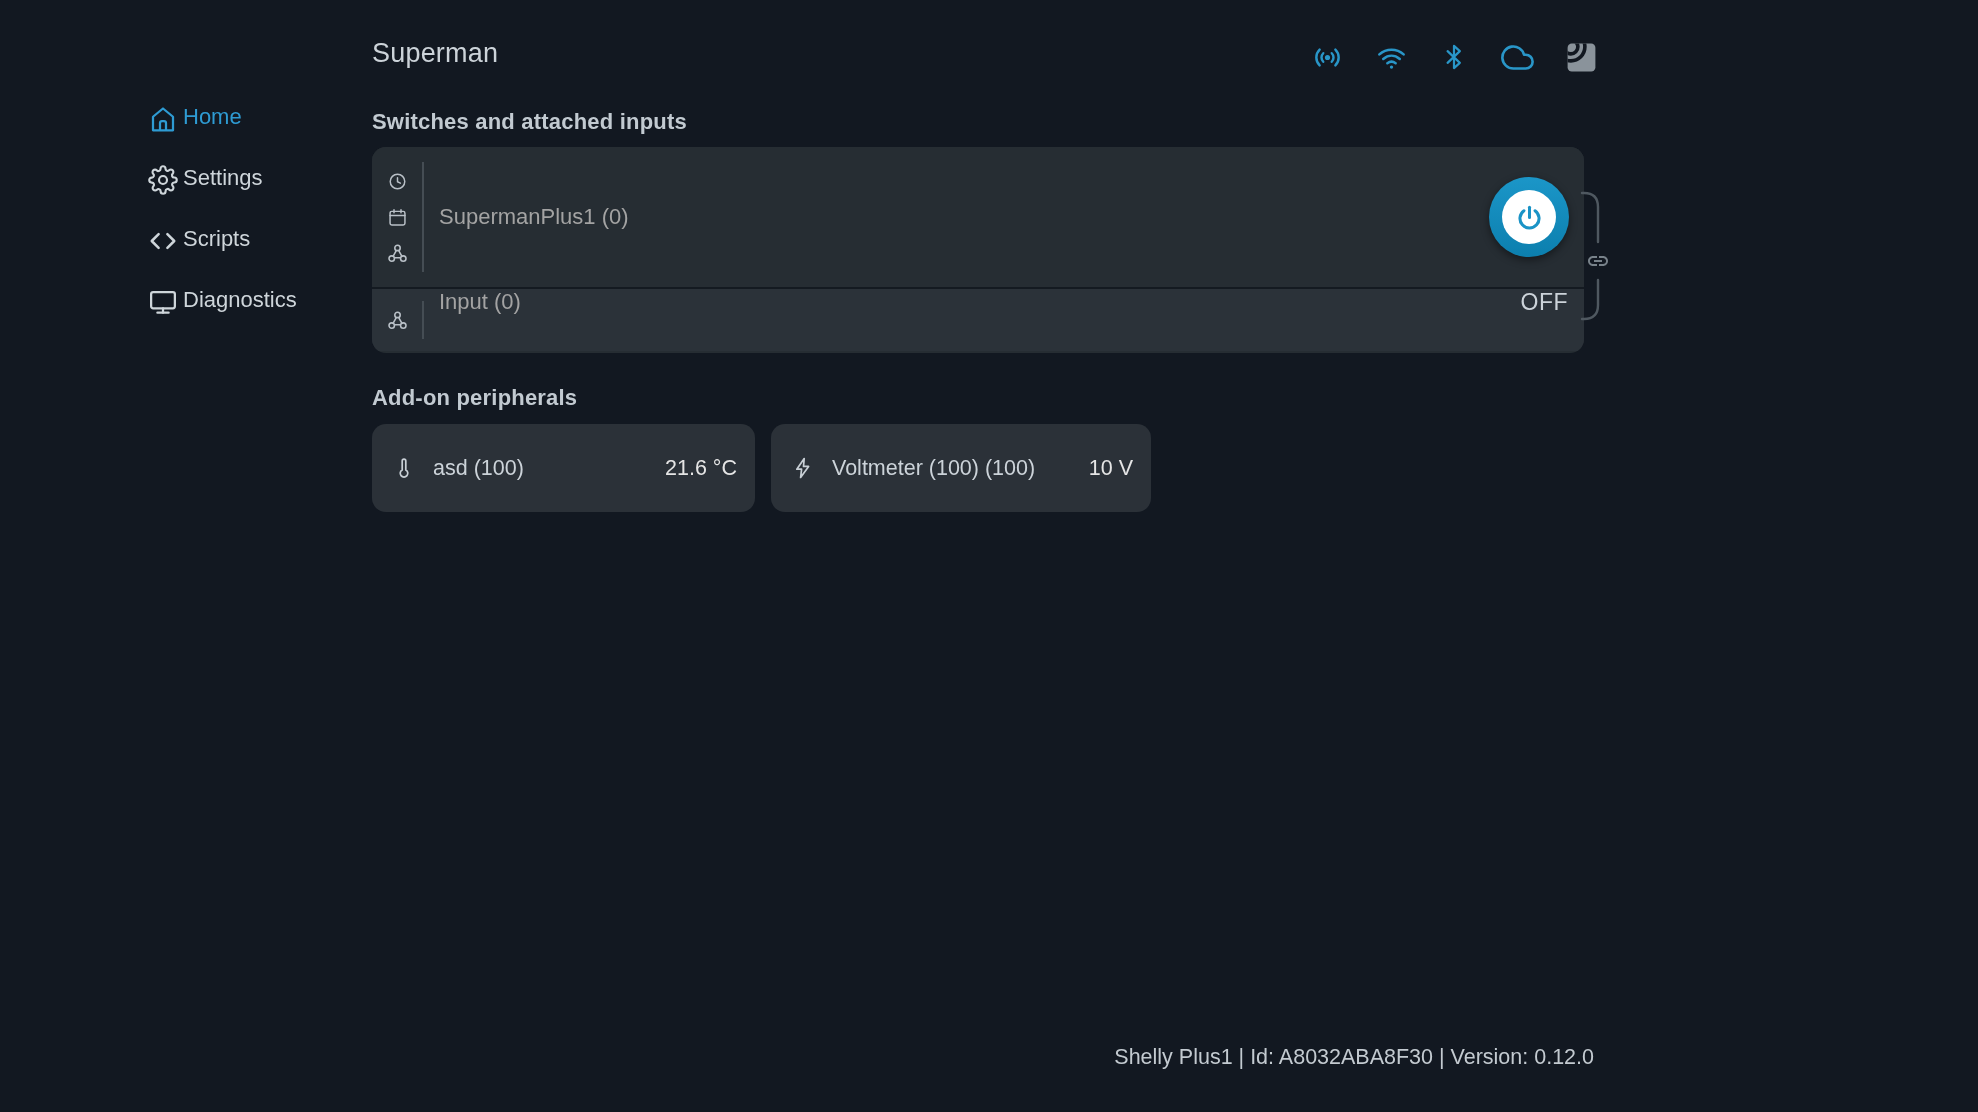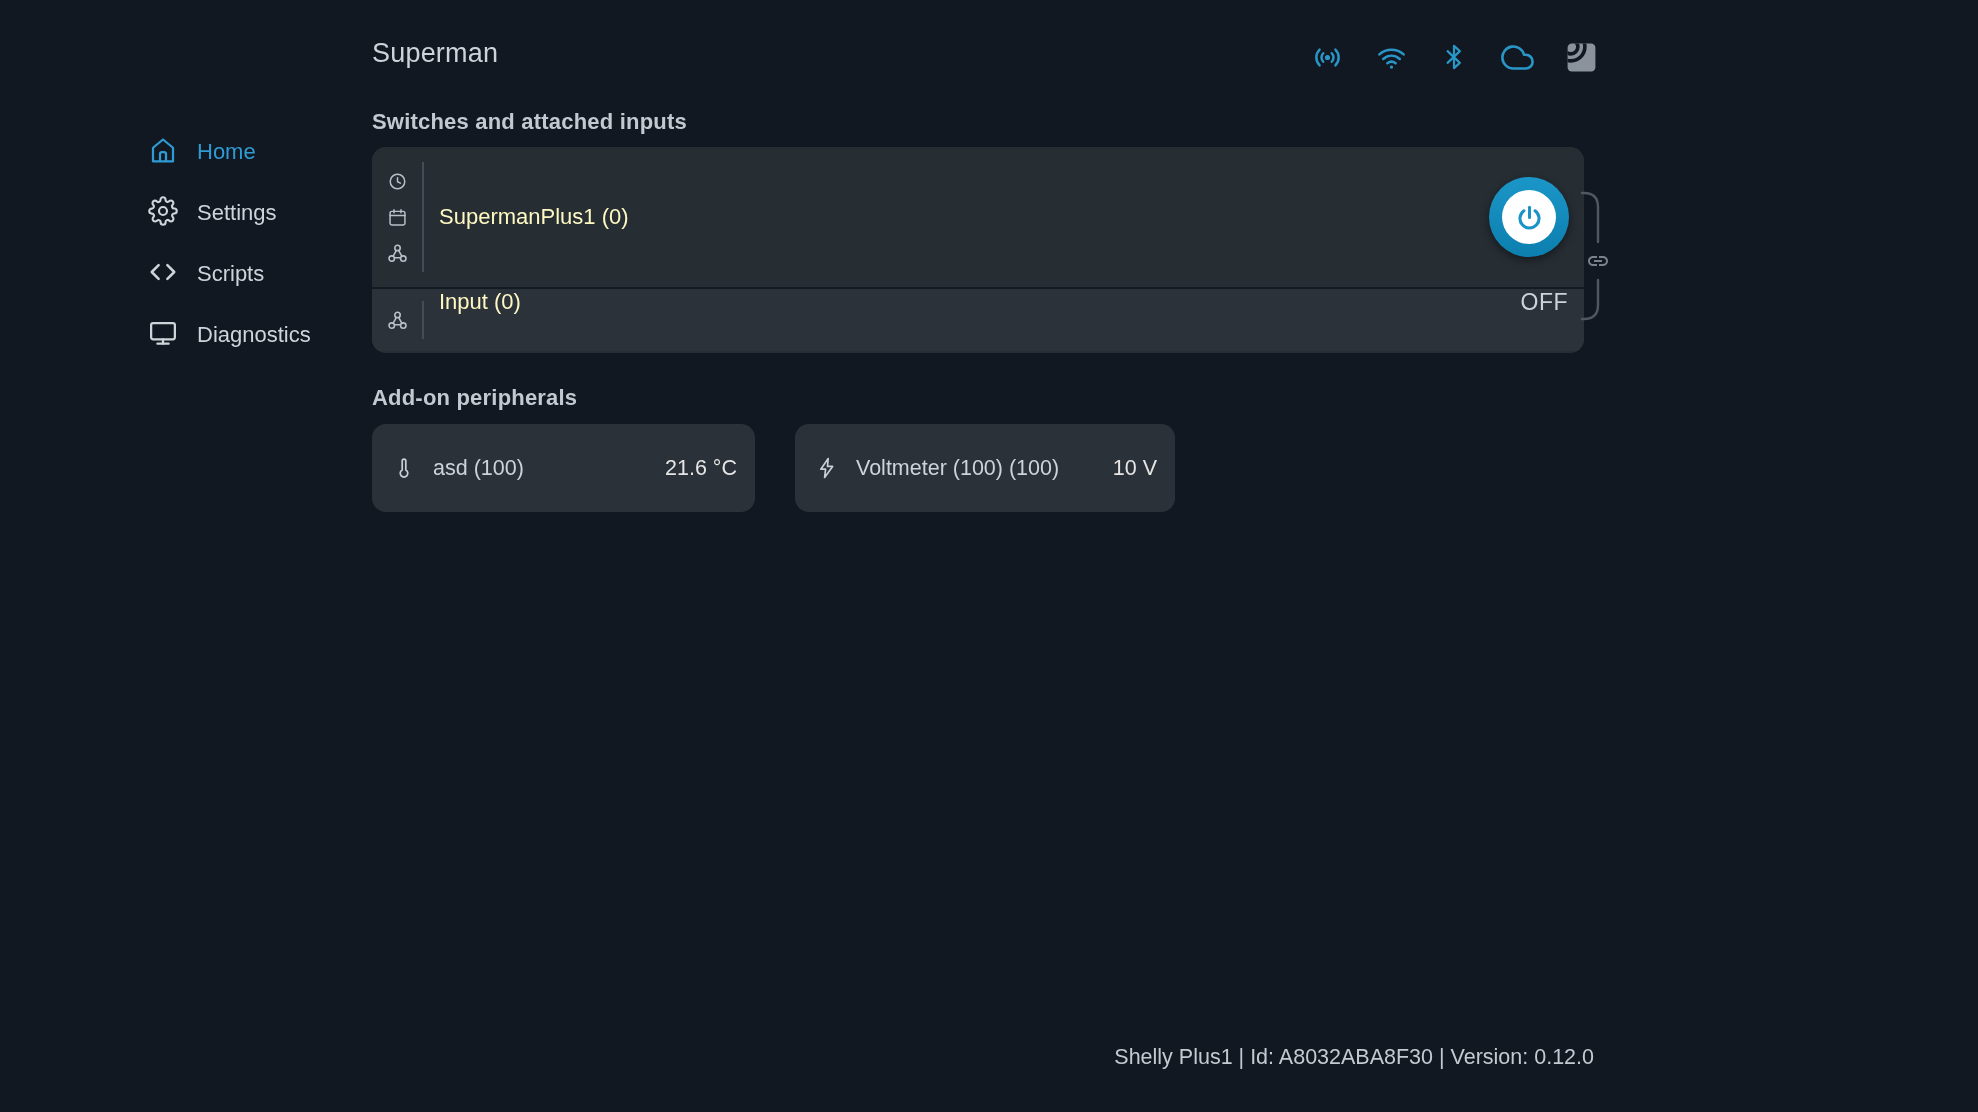--- a/index.html
+++ b/index.html
@@ -39,22 +39,22 @@
 
   
   .sidebar {
     position: absolute;
     left: 148px; top: 104px;
     width: 210px;
     list-style: none;
   }
   .nav-item {
     display: flex;
-    align-items: flex-end;
-    gap: 19px;
+    align-items: flex-start;
+    gap: 5px;
     height: 61px;
     color: #ced5da;
     cursor: pointer;
   }
   .nav-item.active { color: #2e9bd3; }
   .nav-item .nicon { width: 30px; height: 30px; flex: 0 0 30px; }
   .nav-label { font-size: 22px; }
 
   
   .main {
@@ -110,21 +110,21 @@
   }
   .vsep {
     width: 0;
     border-left: 2px solid #454d54;
     align-self: center;
   }
   .switch-row .vsep { height: 110px; }
   .input-row  .vsep { height: 38px; }
   .row-label {
     font-size: 22px;
-    color: #fef9c3;
+    color: #a3a3a3;
     padding-left: 15px;
   }
   .flex-spacer { flex: 1; }
 
   .power-button {
     width: 80px; height: 80px;
     margin-right: 15px;
     border-radius: 50%;
     background: linear-gradient(180deg, #1b96c8, #0c7fae);
     display: flex;
@@ -153,21 +153,21 @@
     position: absolute;
     left: 1208px; top: 180px;
     width: 44px; height: 160px;
   }
 
   
   .peripherals-row {
     position: absolute;
     left: 0; top: 424px;
     display: flex;
-    gap: 40px;
+    gap: 16px;
   }
   .peripheral-card {
     height: 88px;
     border-radius: 14px;
     background: #2b3138;
     display: flex;
     align-items: center;
     padding: 0 18px 0 20px;
     gap: 17px;
     cursor: pointer;

